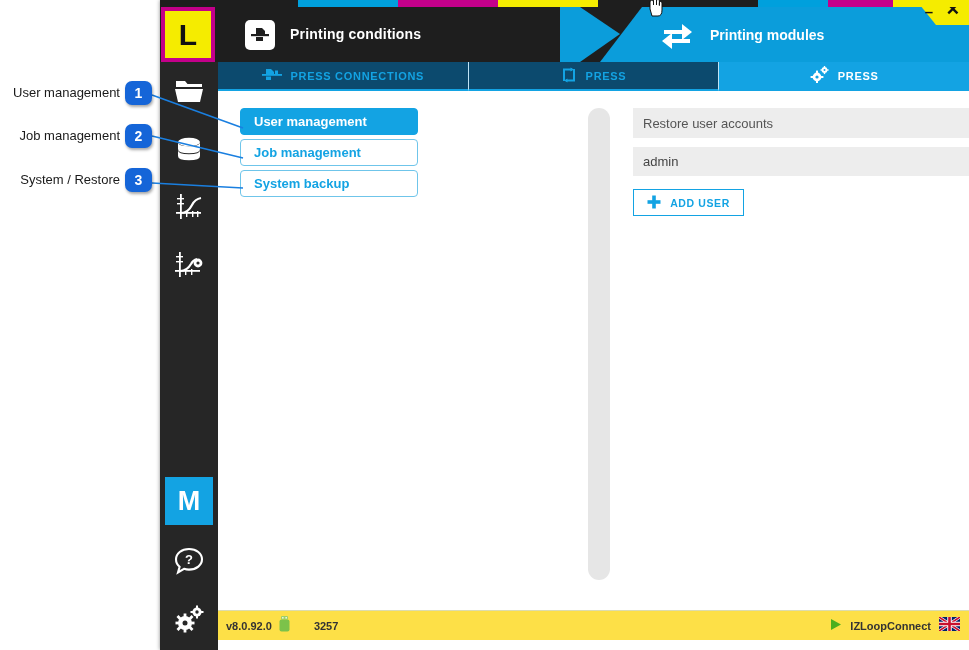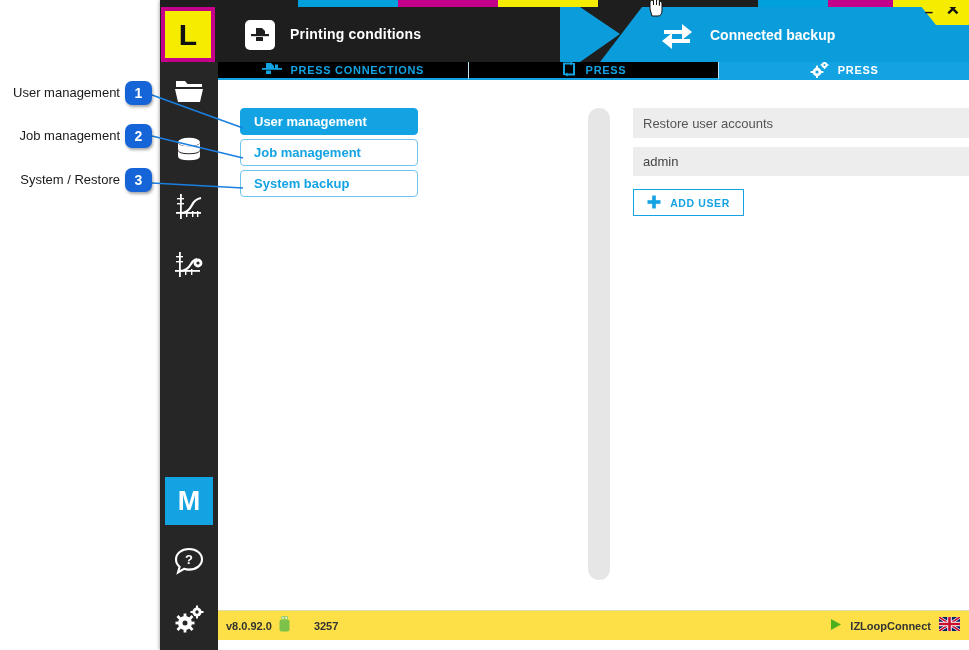--- a/index.html
+++ b/index.html
@@ -57,21 +57,21 @@
   .sb-item{width:58px;height:58px;display:flex;align-items:center;justify-content:center;cursor:pointer;}
   .sb-m{
     position:absolute;left:5px;top:415px;width:48px;height:48px;background:#13a3e3;
     display:flex;align-items:center;justify-content:center;cursor:pointer;
   }
   .sb-m b{color:#fff;font-size:27px;font-weight:bold;}
   .sb-help{position:absolute;left:0;top:470px;}
   .sb-gears{position:absolute;left:0;top:528px;}
 
   
-  .tabs{position:absolute;left:58px;top:62px;width:751px;height:18px;background:#000000;z-index:9;display:flex;}
+  .tabs{position:absolute;left:58px;top:62px;width:751px;height:29px;background:#0c4a6e;z-index:9;display:flex;}
   .tab{
     flex:1;display:flex;align-items:center;justify-content:center;gap:9px;
     font-size:11px;font-weight:bold;color:#13a3e3;letter-spacing:.7px;cursor:pointer;
     border-right:1px solid #bfe4f6;border-bottom:2px solid #13a3e3;box-sizing:border-box;
   }
   .tab.active{background:#13a3e3;color:#fff;border-right:none;}
 
   
   .content{position:absolute;left:58px;top:91px;width:751px;height:519px;background:#fff;z-index:8;}
   .menu-col{position:absolute;left:22px;top:17px;width:178px;}
@@ -171,21 +171,21 @@
   </div>
 
   <div class="blue-arrow"></div>
   <div class="blue-banner">
     <div class="cm-icon">
       <svg width="34" height="33" viewBox="0 0 34 33">
         <path d="M4 12 L22 12 L22 6 L32 14 L22 22 L22 16 L4 16 Z" fill="#ffffff"></path>
         <path d="M30 21 L12 21 L12 15 L2 23 L12 31 L12 25 L30 25 Z" fill="#ffffff"></path>
       </svg>
     </div>
-    <div class="cm-title">Connected backup</div>
+    <div class="cm-title">Printing modules</div>
   </div>
 
   <div class="wincontrols"></div>
   <div class="wc-min" style="z-index:31;">–</div>
   <div class="wc-close" style="z-index:31;">✕</div>
 
   <svg class="cursor-hand" viewBox="0 0 16 20">
     <path d="M5 19 L3 12 L3 5 Q3 3 5 3 Q6.5 3 6.5 5 L6.5 8 L6.5 3.5 Q6.5 1.5 8 1.5 Q9.5 1.5 9.5 3.5 L9.5 8 L9.5 4 Q9.5 2.2 11 2.2 Q12.4 2.2 12.4 4 L12.4 8.5 L12.4 6 Q12.4 4.4 13.7 4.4 Q15 4.4 15 6 L15 13 Q15 19 11 19 Z" fill="#ffffff" stroke="#111111" stroke-width="1"></path>
   </svg>
 

